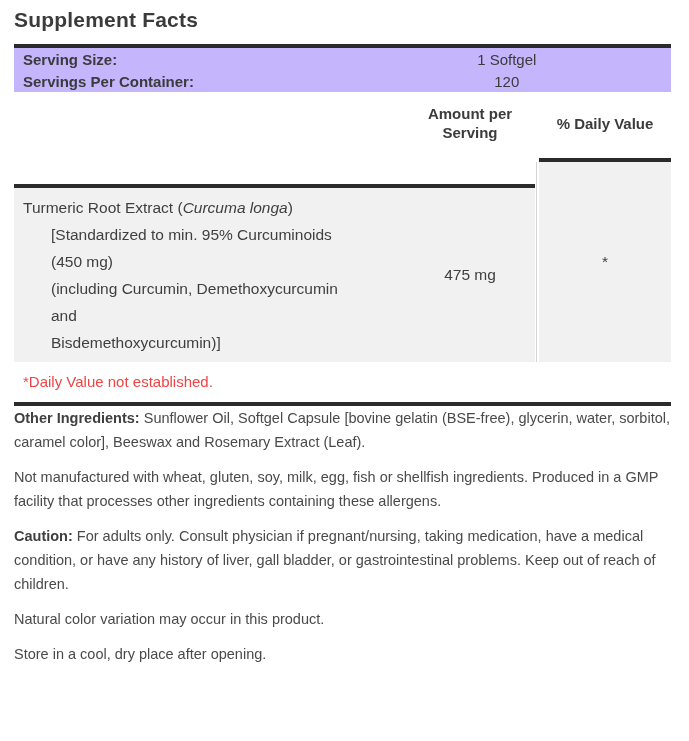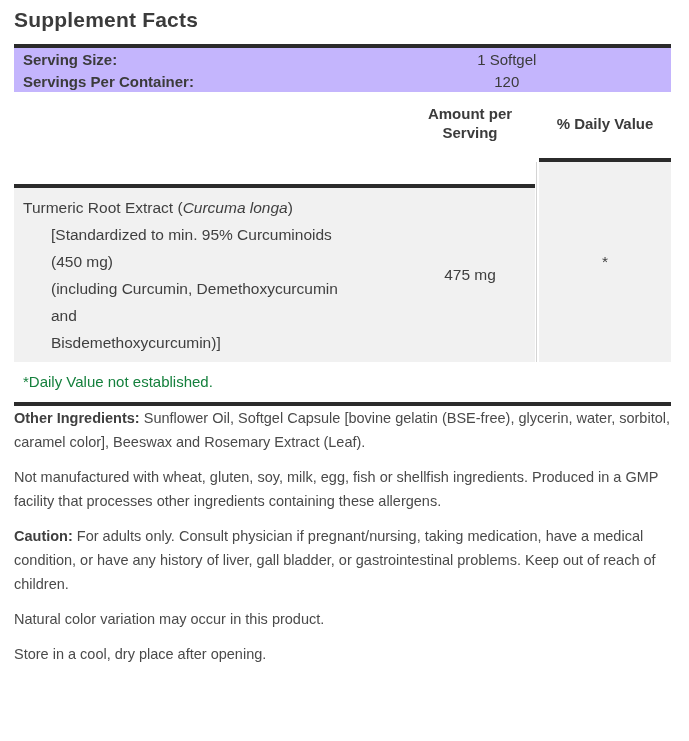--- a/index.html
+++ b/index.html
@@ -117,21 +117,21 @@
     border-top: 4px solid #2b2b2b;
     display: flex;
     align-items: center;
     justify-content: center;
     font-size: 15.5px;
     color: #3f3f3f;
   }
   .table-footnote {
     padding: 11px 0 12px 9px;
     font-size: 15px;
-    color: #15803d;
+    color: #ef4444;
     background: #ffffff;
   }
   
   .body-copy {
     max-width: 662px;
     font-size: 14.5px;
     line-height: 24px;
     color: #4a4a4a;
   }
   .body-copy p { margin: 0 0 11px 0; }

